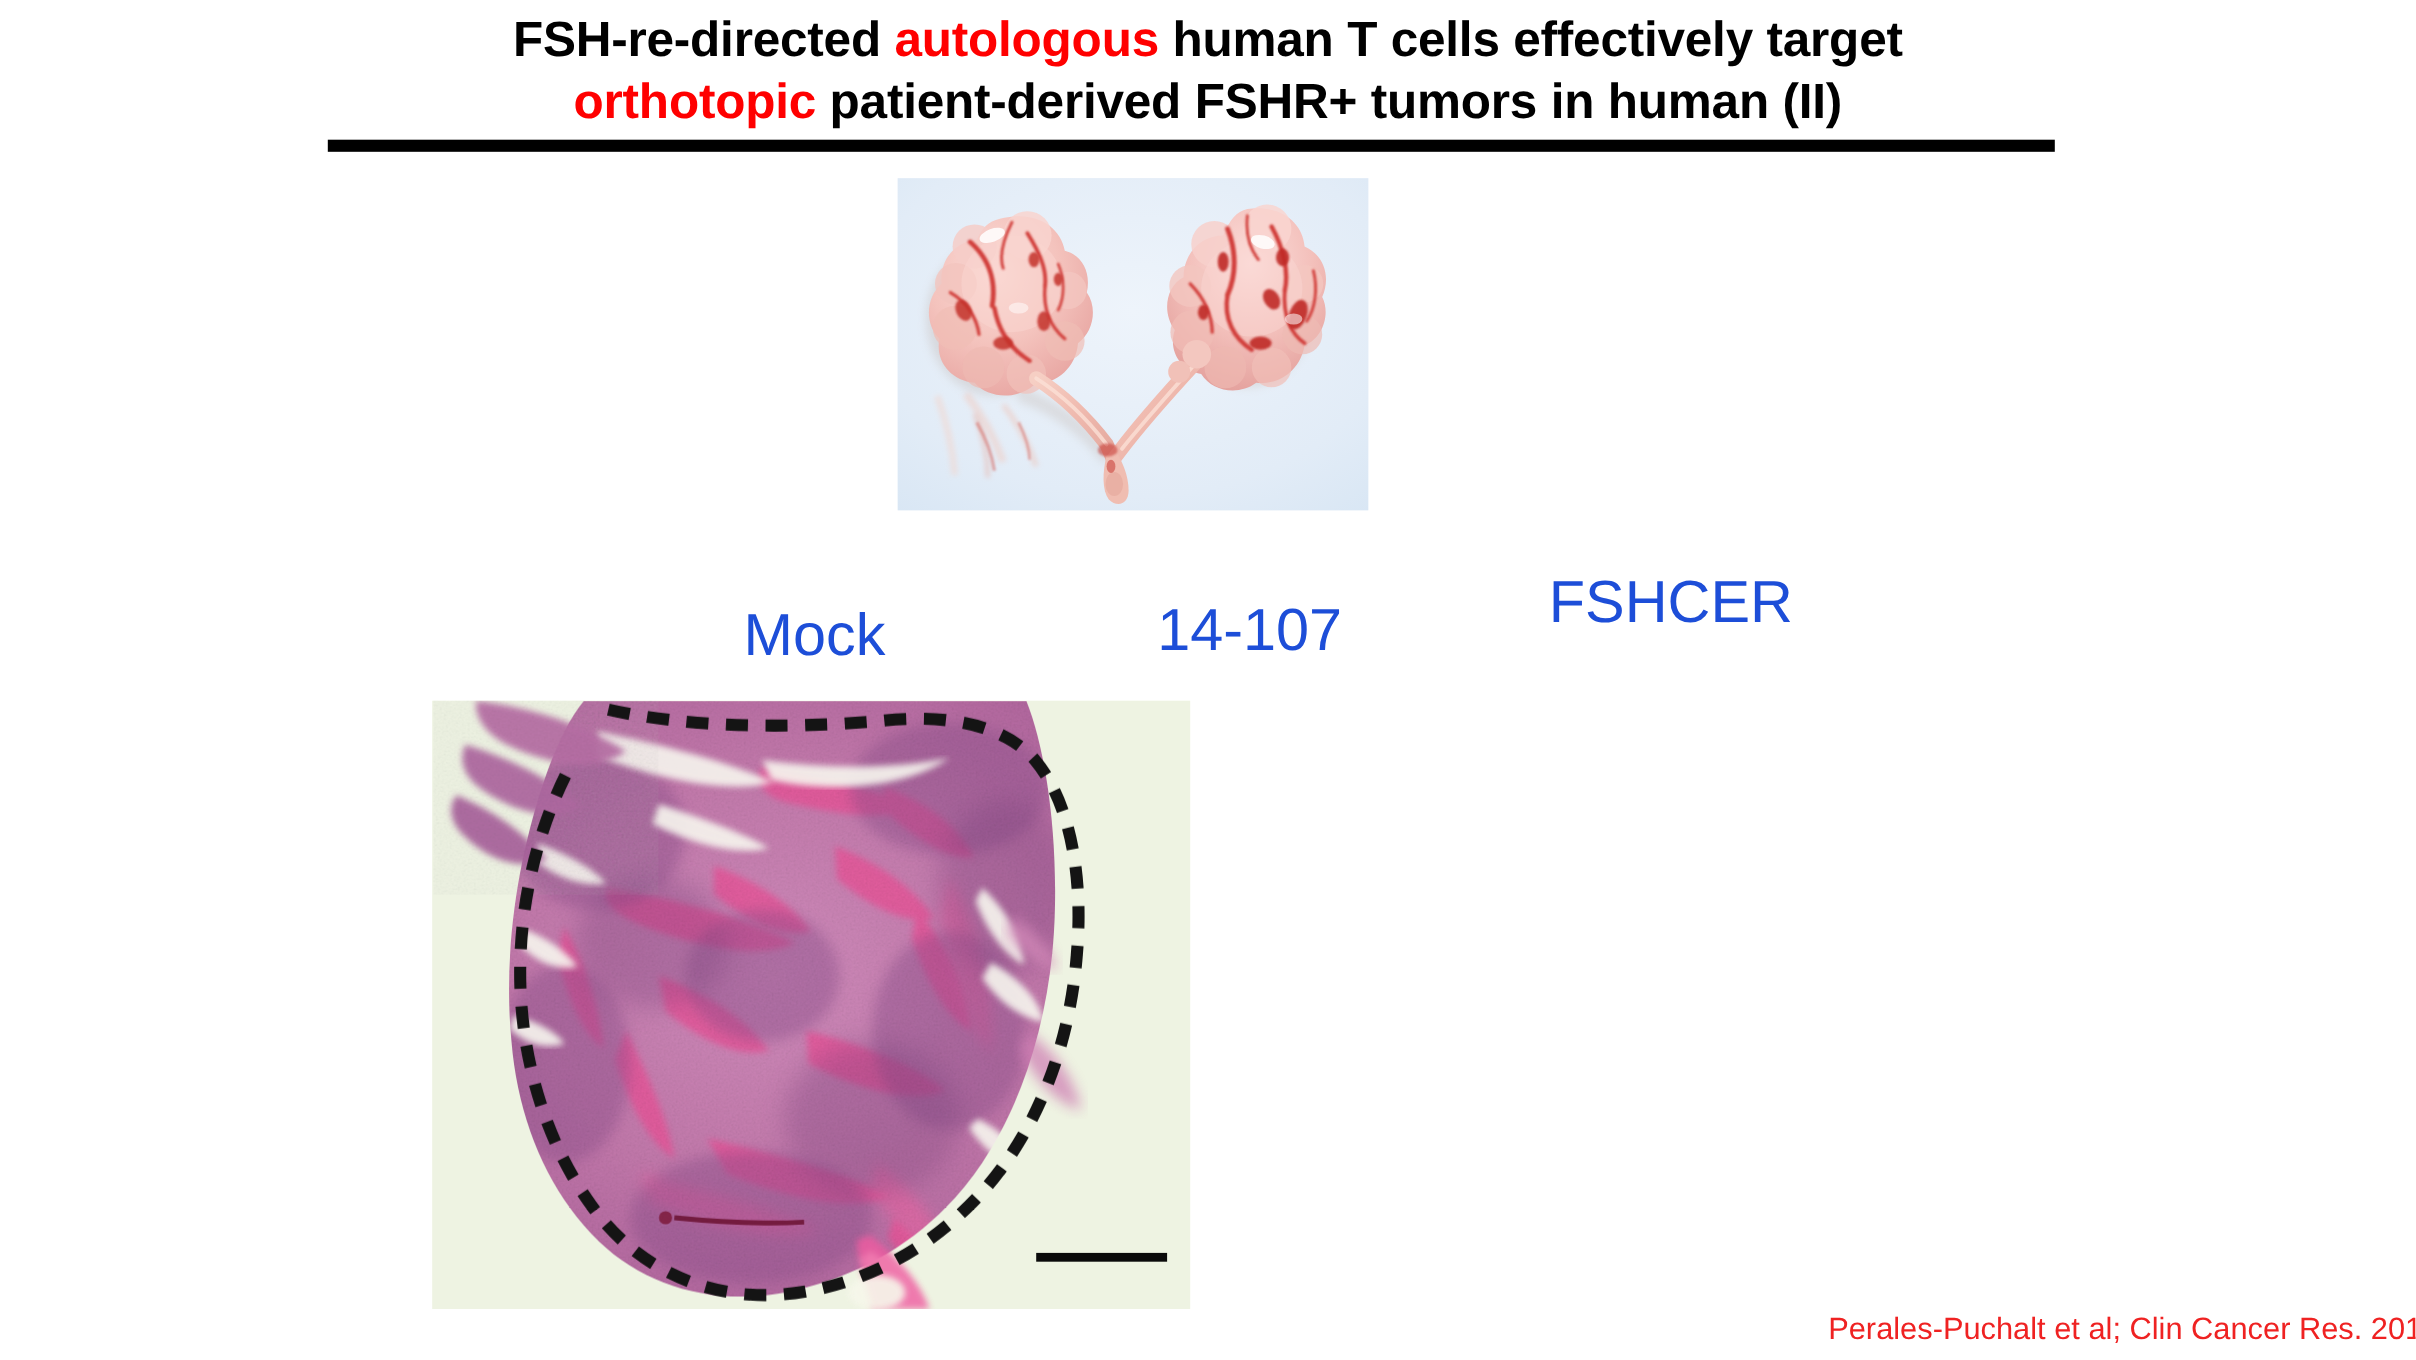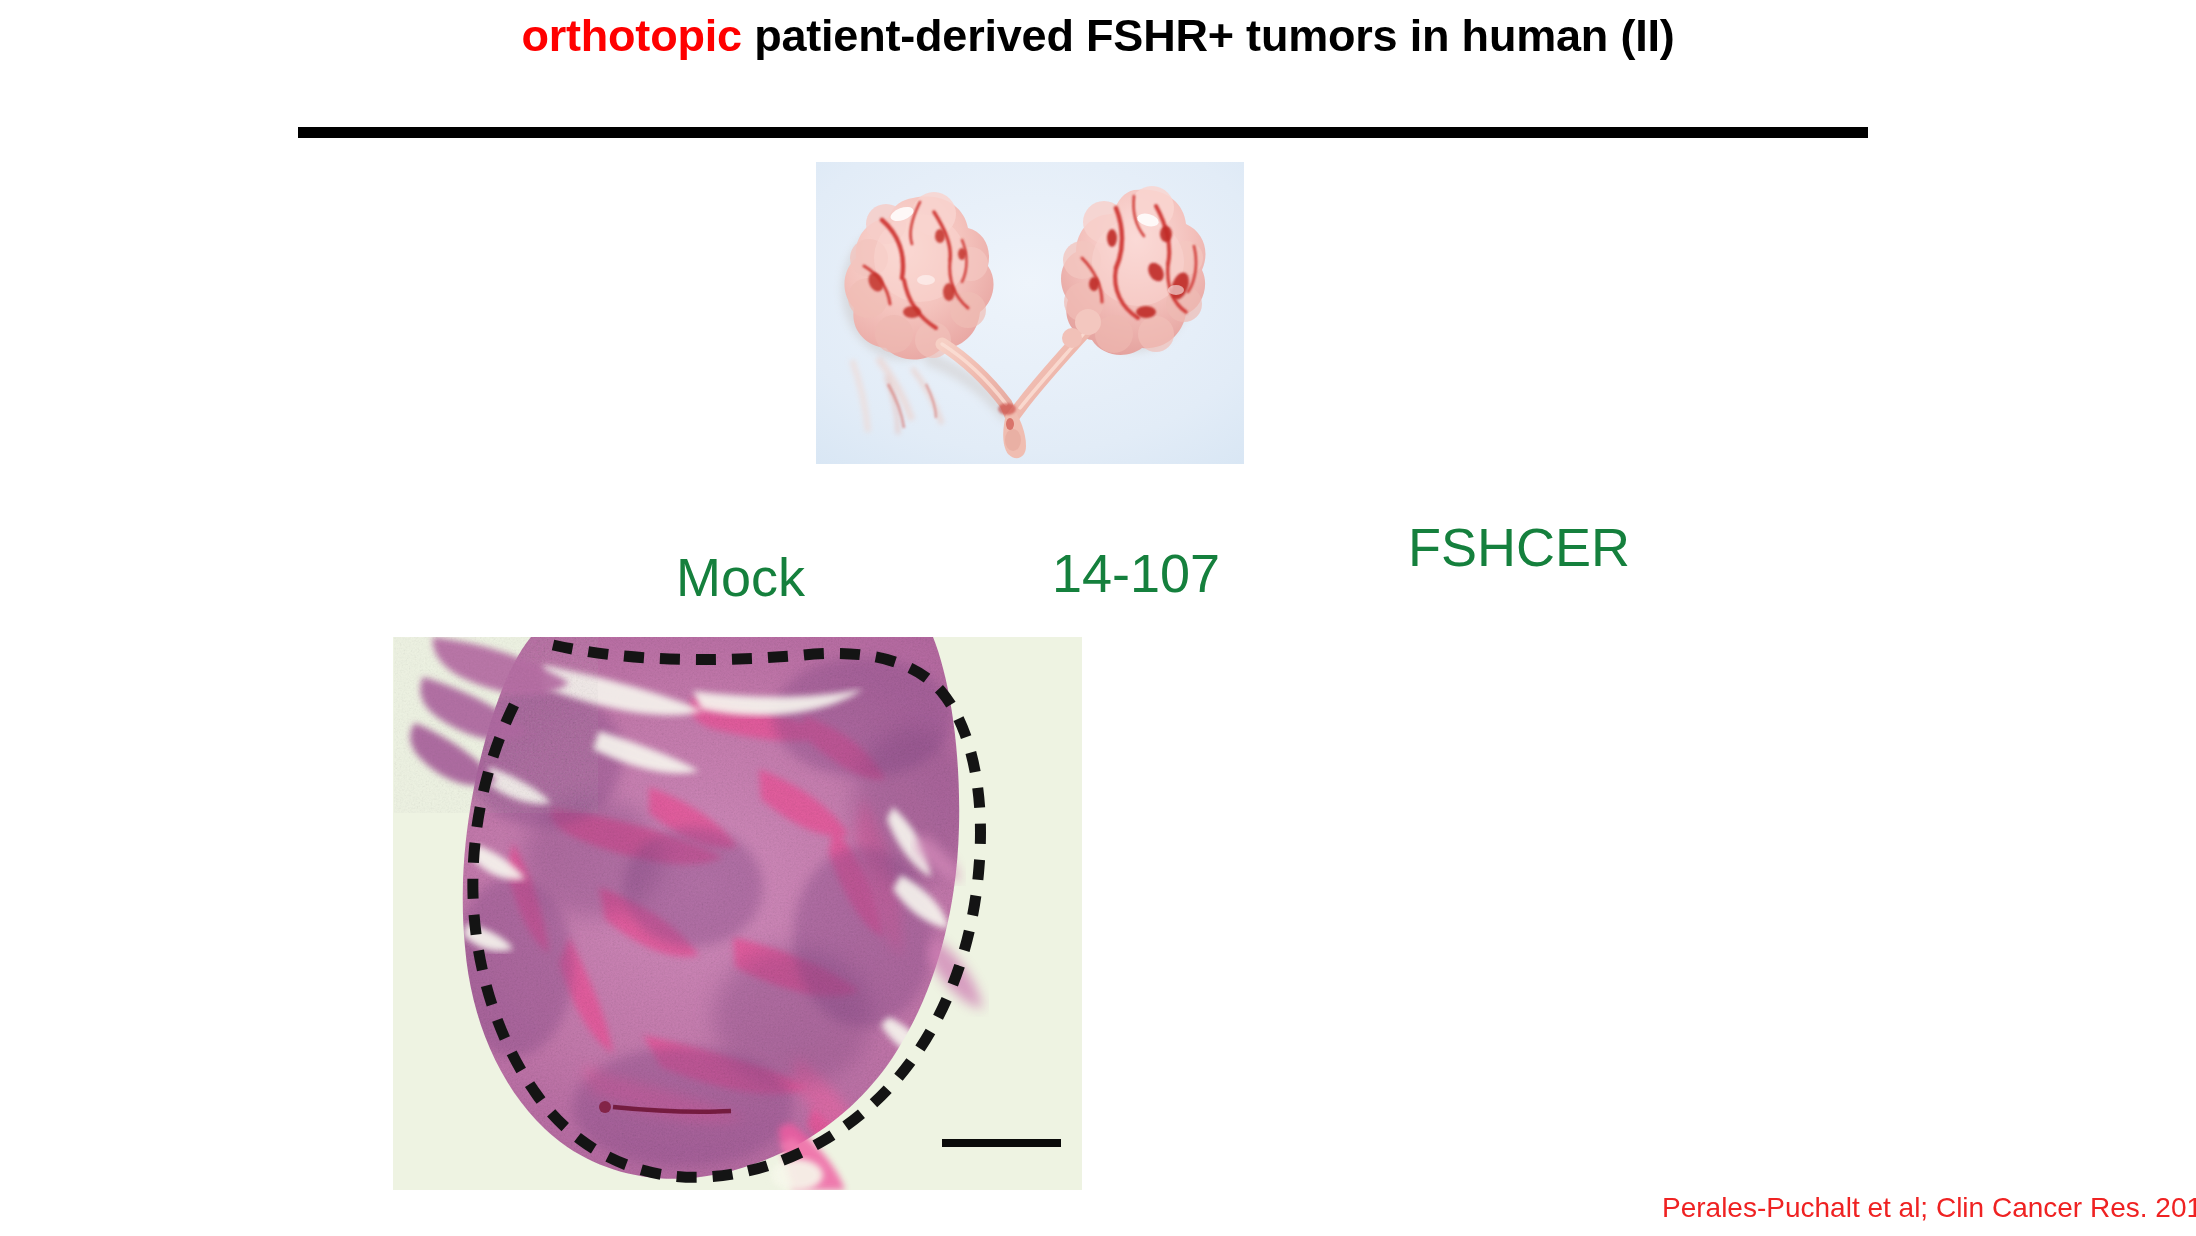--- a/index.html
+++ b/index.html
@@ -50,21 +50,21 @@
     overflow: hidden;
     background: #e3edf8;
   }
   #gross-photo svg { display: block; }
 
   
   .group-label {
     position: absolute;
     font-size: 54px;
     font-weight: normal;
-    color: #15803d;
+    color: #1d4ed8;
     line-height: 54px;
     white-space: nowrap;
   }
   #label-mock   { left: 676px;  top: 550px; }
   #label-14107  { left: 1008px; top: 546px; margin-left: 44px; }
   #label-fshcer { left: 1368px; top: 520px; margin-left: 40px; }
 
   
   #histology-panel {
     position: absolute;
@@ -94,20 +94,21 @@
     font-size: 28px;
     color: #ef2222;
     white-space: nowrap;
     line-height: 32px;
   }
 </style>
 </head>
 <body>
 
 <div id="slide-title">
+  <div><span>FSH-re-directed </span><span class="hl">autologous</span><span> human T cells effectively target</span></div>
   <div><span class="hl">orthotopic</span><span> patient-derived FSHR+ tumors in human (II)</span></div>
 </div>
 
 <div id="title-rule"></div>
 
 <div id="gross-photo">
   <svg width="428" height="302" viewBox="0 0 428 302" xmlns="http://www.w3.org/2000/svg">
     <defs>
       <radialGradient id="bgGrad" cx="50%" cy="40%" r="80%">
         <stop offset="0%" stop-color="#eef4fb"></stop>

